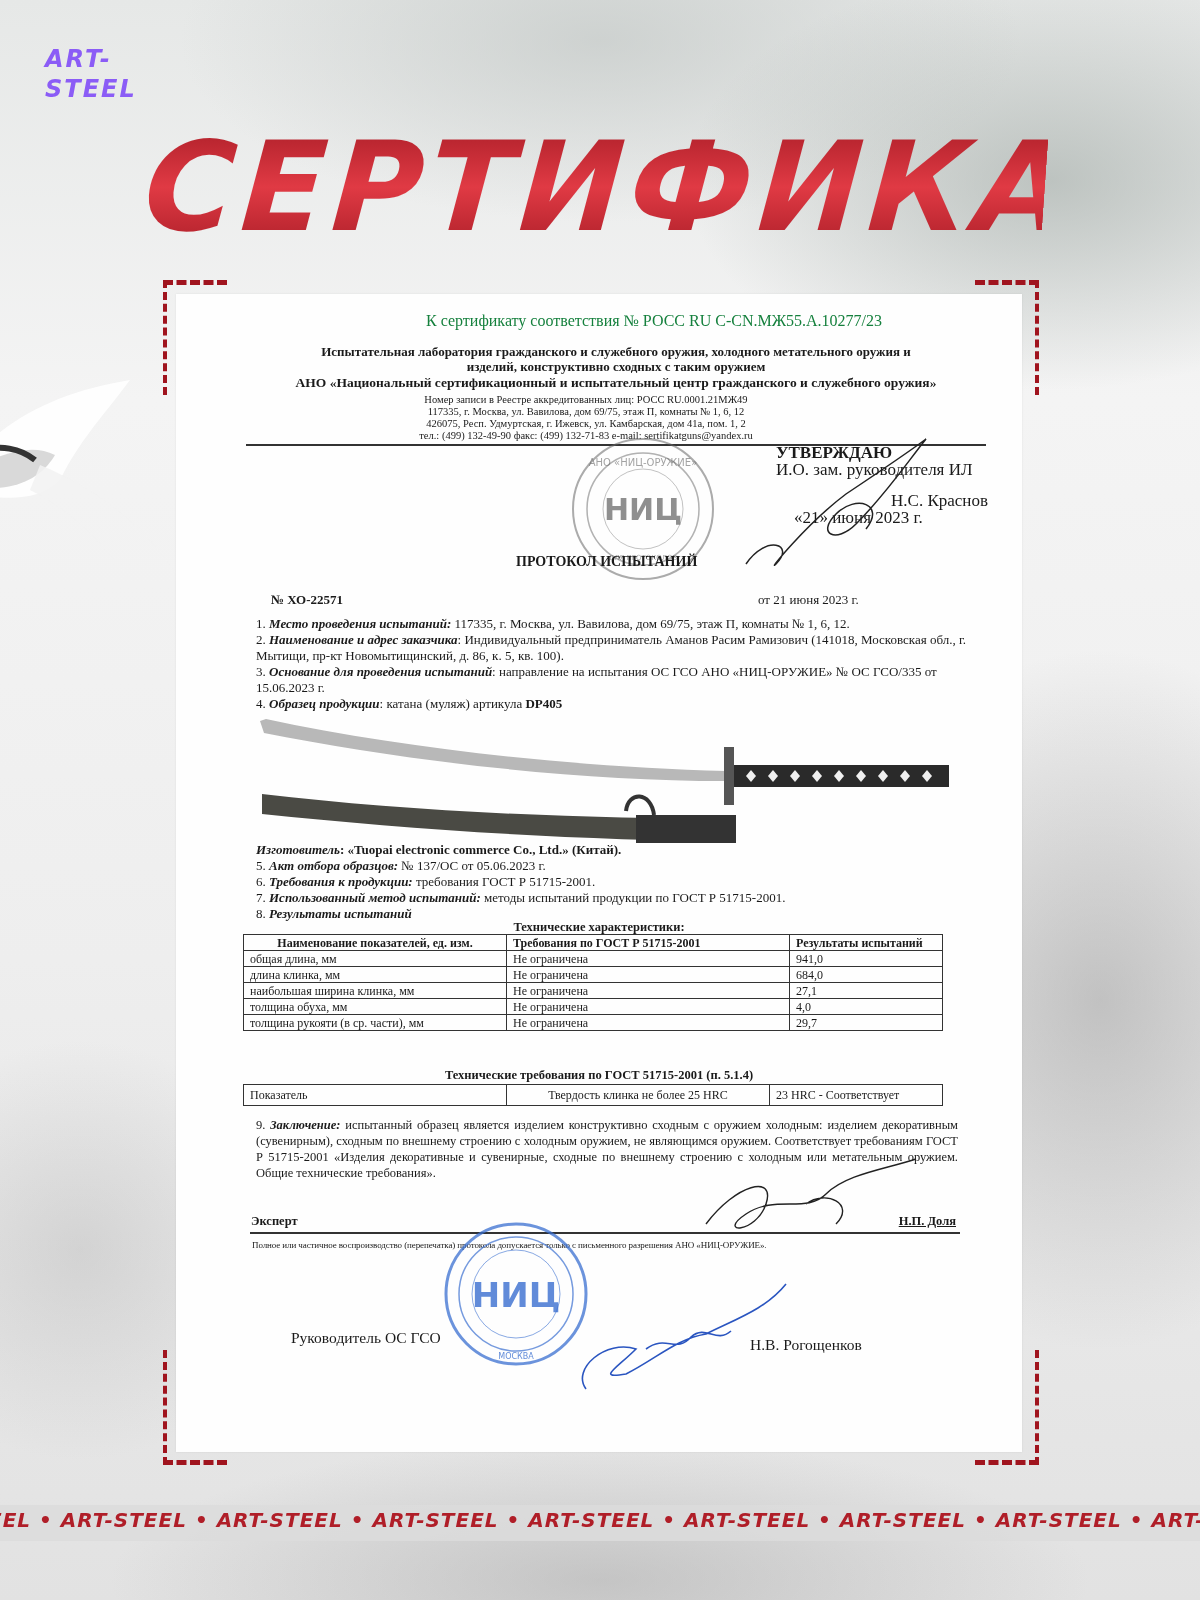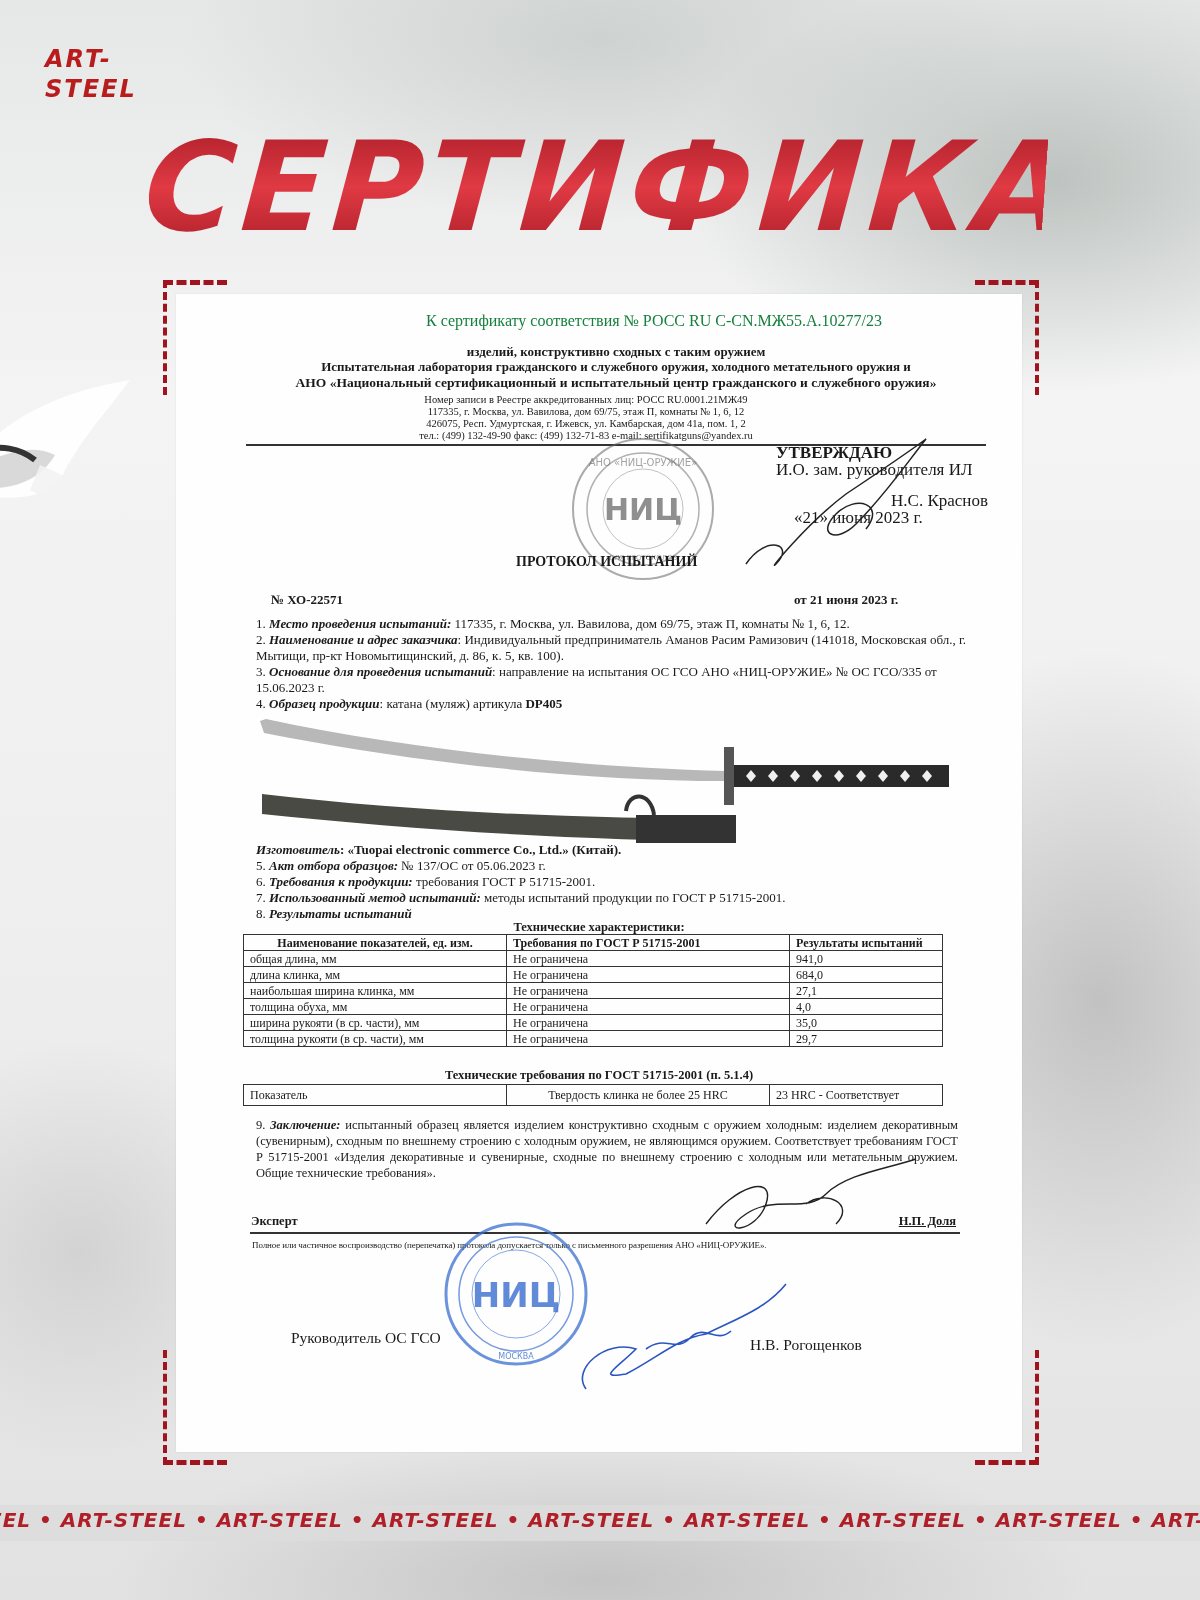--- a/index.html
+++ b/index.html
@@ -12,21 +12,21 @@
       radial-gradient(ellipse 600px 260px at 600px 40px, rgba(195,200,198,0.7), rgba(240,240,240,0) 70%),
       radial-gradient(ellipse 300px 300px at 80px 1250px, rgba(170,170,170,0.35), rgba(240,240,240,0) 70%),
       radial-gradient(ellipse 700px 200px at 600px 1580px, rgba(160,160,160,0.45), rgba(240,240,240,0) 70%),
       linear-gradient(180deg, #e6e8e7 0%, #f4f4f4 25%, #eeeeee 60%, #e2e2e2 100%);
   }
   
   .crane {
     position: absolute; left: -20px; top: 330px; width: 200px; height: 260px;
   }
   .brand-small {
-    position: absolute; left: 45px; top: 44px; color: #b91c1c;
+    position: absolute; left: 45px; top: 44px; color: #8b5cf6;
     font-family: "DejaVu Sans", sans-serif; font-size: 24px; line-height: 30px;
     letter-spacing: 2px; font-style: italic; font-weight: bold;
   }
   .title {
     position: absolute; left: 145px; top: 112px; width: 900px;
     font-family: "DejaVu Sans", sans-serif; font-weight: bold; font-style: italic;
     font-size: 124px; line-height: 150px; letter-spacing: 6px;
     background: linear-gradient(180deg, #a41a24 0%, #e03a44 50%, #a41a24 100%);
     -webkit-background-clip: text; background-clip: text; color: transparent;
     transform: skewX(-4deg);
@@ -59,21 +59,21 @@
   .approve {
     position: absolute; left: 600px; top: 150px; width: 220px; font-size: 17px; line-height: 17px;
   }
   .approve .t { font-weight: bold; }
   .approve .name { text-align: right; padding-right: 8px; }
   .approve .date { padding-left: 18px; }
   .proto-title {
     position: absolute; left: 340px; top: 260px; font-size: 14px; font-weight: bold;
   }
   .proto-num { position: absolute; left: 95px; top: 298px; font-size: 13px; font-weight: bold; }
-  .proto-date { position: absolute; left: 582px; top: 298px; font-size: 13px; font-weight: bold; margin-left: 36px; }
+  .proto-date { position: absolute; left: 582px; top: 298px; font-size: 13px; font-weight: normal; }
   .items {
     position: absolute; left: 80px; top: 322px; width: 720px; font-size: 13px; line-height: 16px;
   }
   .items .lbl { font-weight: bold; font-style: italic; }
   .items .b { font-weight: bold; }
   .katana { position: absolute; left: 80px; top: 425px; width: 700px; height: 125px; }
   .items2 {
     position: absolute; left: 80px; top: 548px; width: 720px; font-size: 13px; line-height: 16px;
   }
   .items2 .lbl { font-weight: bold; font-style: italic; }
@@ -135,22 +135,22 @@
 
 <div class="frame-corner fc-tl"></div>
 <div class="frame-corner fc-tr"></div>
 <div class="frame-corner fc-bl"></div>
 <div class="frame-corner fc-br"></div>
 
 <div class="paper">
   <div class="doc">
     <div class="cert-ref">К сертификату соответствия № РОСС RU C-CN.МЖ55.А.10277/23</div>
     <div class="lab-head">
+      <div>Испытательная лаборатория гражданского и служебного оружия, холодного метательного оружия и</div>
       <div>изделий, конструктивно сходных с таким оружием</div>
-      <div>Испытательная лаборатория гражданского и служебного оружия, холодного метательного оружия и</div>
       <div class="org">АНО «Национальный сертификационный и испытательный центр гражданского и служебного оружия»</div>
     </div>
     <div class="lab-info">
       <div>Номер записи в Реестре аккредитованных лиц: РОСС RU.0001.21МЖ49</div>
       <div>117335, г. Москва, ул. Вавилова, дом 69/75, этаж П, комнаты № 1, 6, 12</div>
       <div>426075, Респ. Удмуртская, г. Ижевск, ул. Камбарская, дом 41а, пом. 1, 2</div>
       <div>тел.: (499) 132-49-90 факс: (499) 132-71-83 e-mail: sertifikatguns@yandex.ru</div>
     </div>
     <div class="rule" style="top:150px;"></div>
 
@@ -234,25 +234,20 @@
             <td>наибольшая ширина клинка, мм</td>
             <td class="c">Не ограничена</td>
             <td class="c">27,1</td>
           </tr>
       <tr>
             <td>толщина обуха, мм</td>
             <td class="c">Не ограничена</td>
             <td class="c">4,0</td>
           </tr>
       <tr>
-            <td>ширина рукояти (в ср. части), мм</td>
-            <td class="c">Не ограничена</td>
-            <td class="c">35,0</td>
-          </tr>
-      <tr>
             <td>толщина рукояти (в ср. части), мм</td>
             <td class="c">Не ограничена</td>
             <td class="c">29,7</td>
           </tr>
     </tbody>
       </table>
 
     <div class="tbl-title" style="top:774px;">Технические требования по ГОСТ 51715-2001 (п. 5.1.4)</div>
     <table class="req">
       <tbody>

